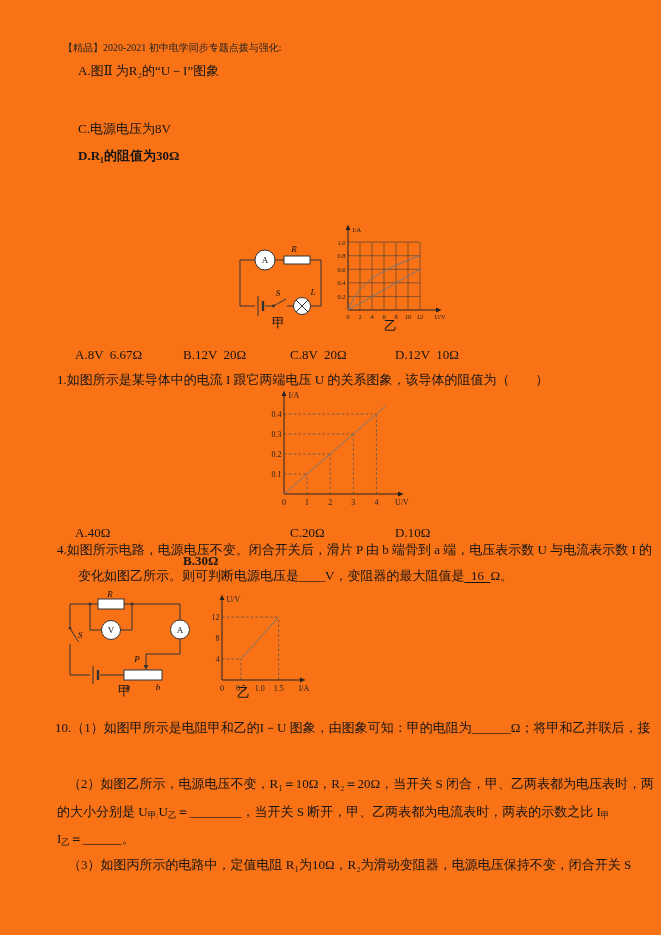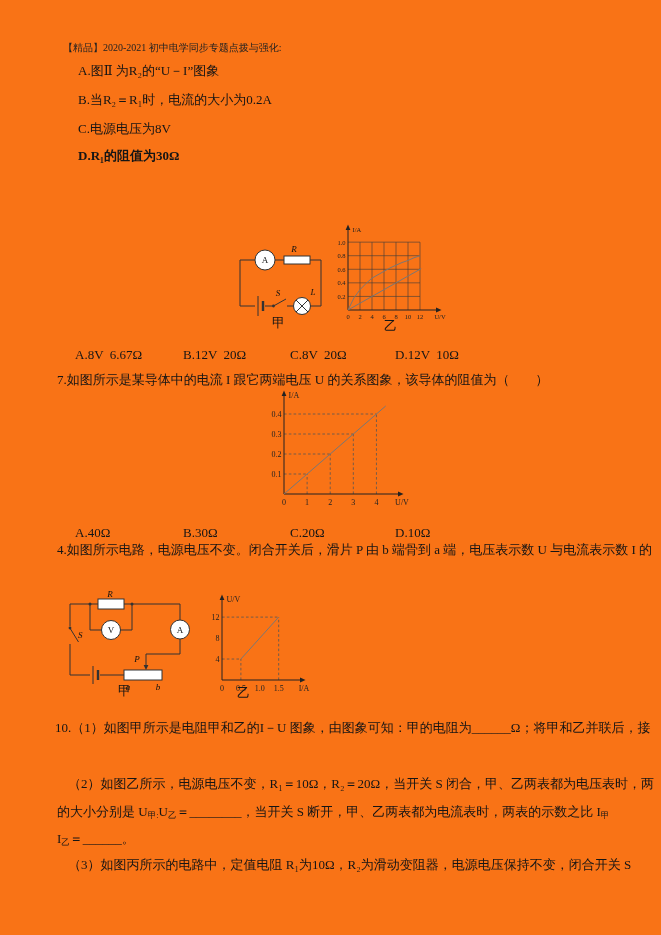--- a/index.html
+++ b/index.html
@@ -28,21 +28,20 @@
   .mlabel{font-size:9px;fill:#111;}
 </style>
 </head>
 <body>
 
 <div class="page">
 
   <div class="line header" style="left:63px;top:42px;">【精品】2020-2021 初中电学同步专题点拨与强化:</div>
 
   <div class="line" style="left:78px;top:63px;">A.图Ⅱ 为R₂的“U－I”图象</div>
-  <div class="line" style="left:78px;top:92px;">B.当R₂＝R₁时，电流的大小为0.2A</div>
   <div class="line" style="left:78px;top:121px;">C.电源电压为8V</div>
   <div class="line" style="left:78px;top:148px;font-weight:bold;">D.R₁的阻值为30Ω</div>
 
 
   <svg style="left:228px;top:238px;" width="105" height="95" viewBox="0 0 105 95">
     <g>
       <line class="w" x1="12" y1="22" x2="27" y2="22"></line>
       <circle class="comp" cx="37" cy="22" r="10"></circle>
       <line class="w" x1="47" y1="22" x2="56" y2="22"></line>
       <rect class="comp" x="56" y="18" width="26" height="8"></rect>
@@ -101,21 +100,21 @@
       <polyline points="22,86 95.2,44.60714285714286" class="series"></polyline>
     </svg>
   <div class="caption" style="left:272px;top:314px;">甲</div>
   <div class="caption" style="left:384px;top:317px;">乙</div>
 
   <div class="line" style="left:75px;top:347px;">A.8V  6.67Ω</div>
   <div class="line" style="left:183px;top:347px;">B.12V  20Ω</div>
   <div class="line" style="left:290px;top:347px;">C.8V  20Ω</div>
   <div class="line" style="left:395px;top:347px;">D.12V  10Ω</div>
 
-  <div class="line" style="left:57px;top:372px;">7.如图所示是某导体中的电流 I 跟它两端电压 U 的关系图象，该导体的阻值为（　　）</div>
+  <div class="line" style="left:57px;top:372px;">1.如图所示是某导体中的电流 I 跟它两端电压 U 的关系图象，该导体的阻值为（　　）</div>
   <svg style="left:252px;top:388px;" width="162" height="126" viewBox="0 0 162 126">
       <line x1="32" y1="86" x2="55.111111111111114" y2="86" class="guide"></line>
       <line x1="55.111111111111114" y1="106" x2="55.111111111111114" y2="86" class="guide"></line>
       <line x1="32" y1="66" x2="78.22222222222223" y2="66" class="guide"></line>
       <line x1="78.22222222222223" y1="106" x2="78.22222222222223" y2="66" class="guide"></line>
       <line x1="32" y1="46" x2="101.33333333333333" y2="46" class="guide"></line>
       <line x1="101.33333333333333" y1="106" x2="101.33333333333333" y2="46" class="guide"></line>
       <line x1="32" y1="25.999999999999986" x2="124.44444444444444" y2="25.999999999999986" class="guide"></line>
       <line x1="124.44444444444444" y1="106" x2="124.44444444444444" y2="25.999999999999986" class="guide"></line>
       <line x1="32" y1="106" x2="146" y2="106" class="axis"></line>
@@ -130,25 +129,26 @@
       <text x="29.5" y="89.04" text-anchor="end" font-size="8" class="tick">0.1</text>
       <text x="29.5" y="69.04" text-anchor="end" font-size="8" class="tick">0.2</text>
       <text x="29.5" y="49.04" text-anchor="end" font-size="8" class="tick">0.3</text>
       <text x="29.5" y="29.039999999999985" text-anchor="end" font-size="8" class="tick">0.4</text>
       <text x="150" y="116.5" text-anchor="middle" font-size="8" class="alabel">U/V</text>
       <text x="36.5" y="10" text-anchor="start" font-size="8" class="alabel">I/A</text>
       <polyline points="32,106 133.6888888888889,18" class="series"></polyline>
     </svg>
 
   <div class="line" style="left:75px;top:525px;">A.40Ω</div>
-  <div class="line" style="left:183px;top:525px;">B.30Ω</div>
+  <div class="line" style="left:183px;top:553px;font-weight:bold;">B.30Ω</div>
   <div class="line" style="left:290px;top:525px;">C.20Ω</div>
   <div class="line" style="left:395px;top:525px;">D.10Ω</div>
 
   <div class="line" style="left:57px;top:542px;">4.如图所示电路，电源电压不变。闭合开关后，滑片 P 由 b 端骨到 a 端，电压表示数 U 与电流表示数 I 的</div>
+  <div class="line" style="left:78px;top:568px;"><span>变化如图乙所示。则可判断电源电压是____V，变阻器的最大阻值是</span><span class="u">  16  </span><span>Ω。</span></div>
 
   <svg style="left:60px;top:592px;" width="130" height="105" viewBox="0 0 130 105">
     <g>
       <line class="w" x1="10" y1="12" x2="120" y2="12"></line>
       <circle class="dot" cx="30" cy="12" r="1.5"></circle>
       <circle class="dot" cx="72" cy="12" r="1.5"></circle>
       <rect class="comp" x="38" y="7" width="26" height="10"></rect>
       <line class="w" x1="30" y1="12" x2="30" y2="38"></line>
       <line class="w" x1="30" y1="38" x2="41.5" y2="38"></line>
       <circle class="comp" cx="51" cy="38" r="9.5"></circle>

